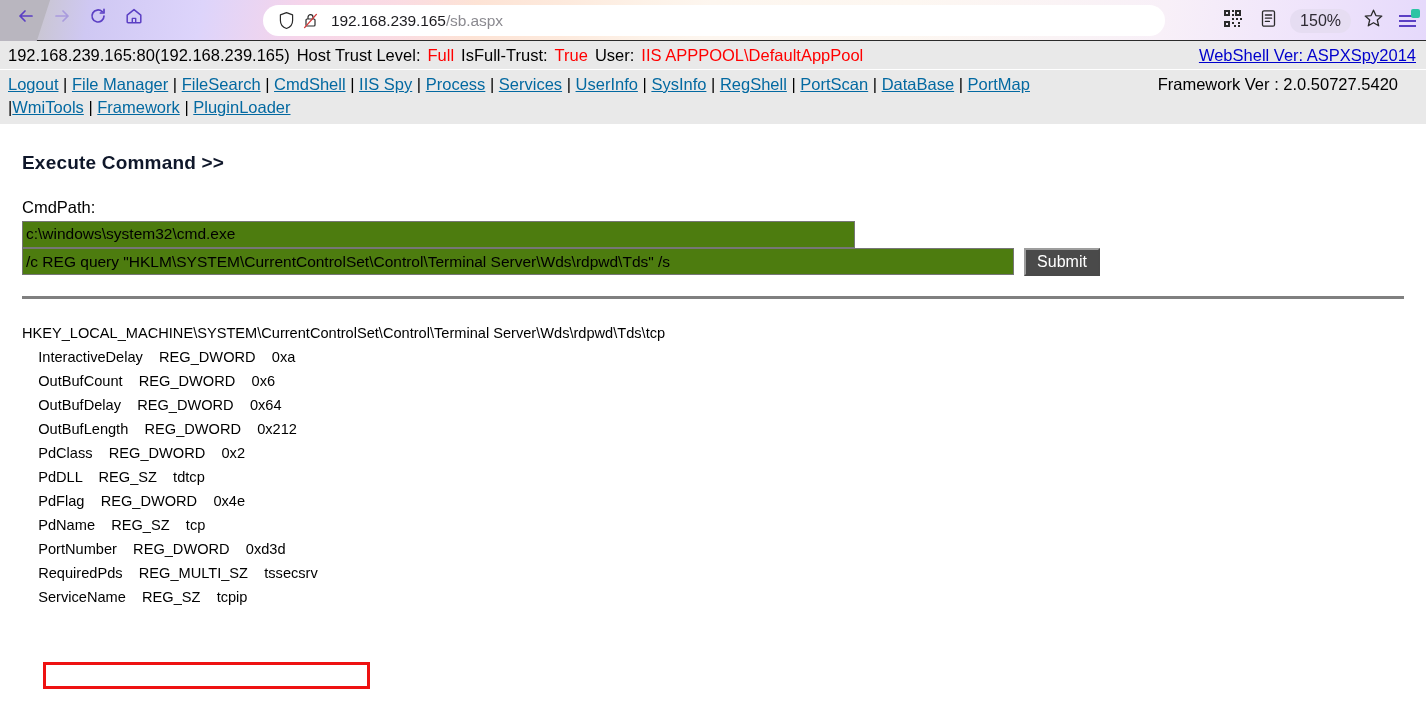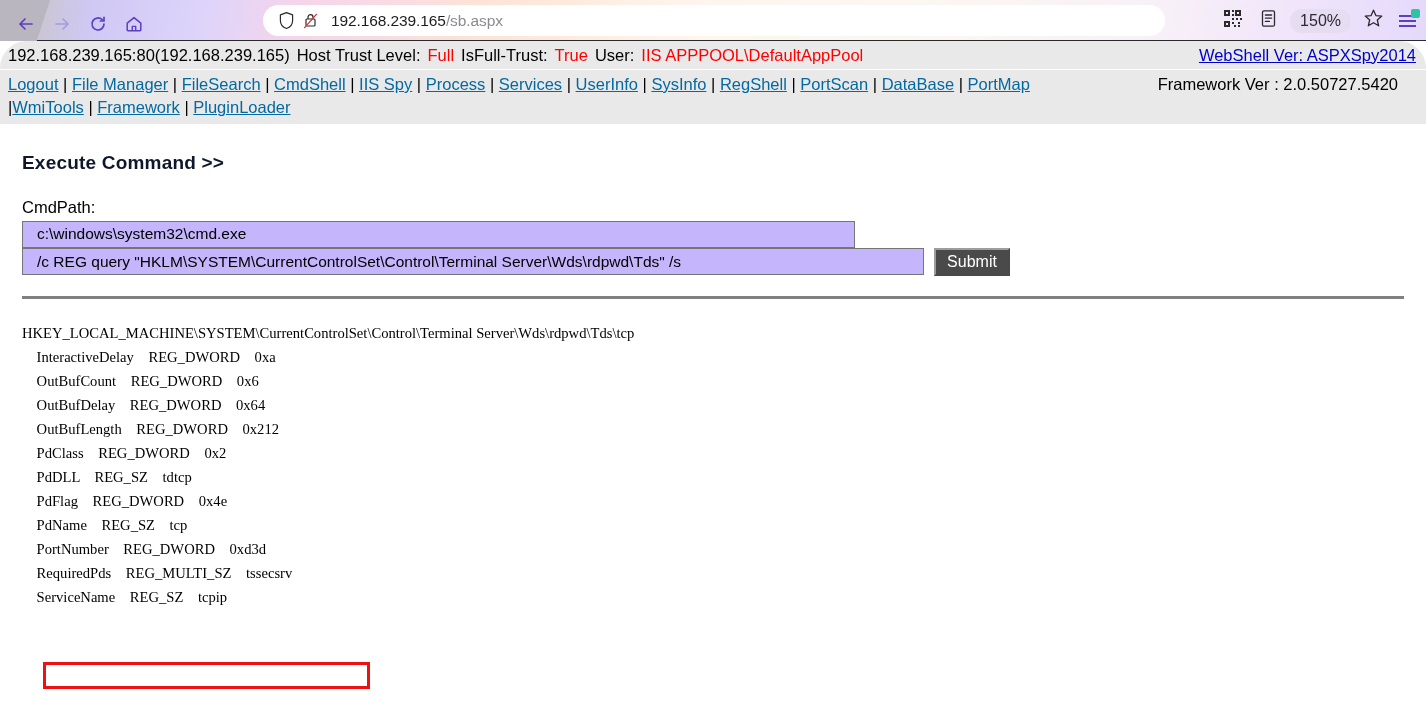--- a/index.html
+++ b/index.html
@@ -26,21 +26,21 @@
         #fde3d5 470px,
         #fdeadd 560px,
         #fdf2e8 640px,
         #fdf6ef 700px,
         #fdf7f1 900px,
         #f8f0f8 1150px,
         #efe4fb 1290px,
         #e4d8fb 1426px);
     border-bottom: 1px solid #2b2b2b;
     display: flex;
-    align-items: flex-end;
+    align-items: flex-start;
   }
   #browser-chrome::before {
     content: "";
     position: absolute;
     left: 0; top: 0;
     width: 90px; height: 41px;
     background: linear-gradient(108deg, #b9b6bf 0%, #b9b6bf 48%, rgba(185,182,191,0) 49%);
     pointer-events: none;
   }
   .nav-btns { display: flex; align-items: center; gap: 0px; padding-left: 8px; position: relative; z-index: 2;}
@@ -105,21 +105,20 @@
     background: #2bc4a4;
   }
 
   
   #page {
     position: relative;
     width: 1426px;
     height: 669px;
     background: #ffffff;
     overflow: hidden;
-    border-radius: 27px;
   }
 
   .infobar {
     background: #e9e9e9;
     border-bottom: 1px solid #ffffff;
     height: 29px;
     display: flex;
     align-items: center;
     padding: 0 10px 0 8px;
     font-size: 16.5px;
@@ -171,29 +170,29 @@
     margin: 24px 0 4px 22px;
     font-size: 16.5px;
     color: #000;
   }
 
   .input-row { margin: 0 0 0 22px; display: flex; align-items: center; gap: 10px; }
 
   input.txt {
     height: 27px;
     border: 1px solid #767676;
-    background: #c4b5fd;
+    background: #4d7c0f;
     font-family: "Liberation Sans", sans-serif;
     font-size: 15.5px;
     color: #000;
-    padding: 0 14px;
+    padding: 0 3px;
     outline: none;
   }
   #cmdpath-input { width: 833px; }
-  #argument-input { width: 902px; }
+  #argument-input { width: 992px; }
 
   button.submit-btn {
     height: 28px;
     min-width: 76px;
     background: #4a4a4a;
     color: #ffffff;
     border: 2px outset #9d9d9d;
     font-family: "Liberation Sans", sans-serif;
     font-size: 16px;
     cursor: pointer;
@@ -203,21 +202,21 @@
 
   .divider {
     margin: 20px 22px 0 22px;
     height: 3px;
     background: #808080;
     border: 0;
   }
 
   pre.output {
     margin: 22px 0 0 22px;
-    font-family: Liberation Serif, serif;
+    font-family: Liberation Sans, sans-serif;
     font-size: 14.6px;
     line-height: 24px;
     color: #000;
     white-space: pre;
     letter-spacing: 0px;
   }
 
   .highlight-box {
     position: absolute;
     left: 43px;

